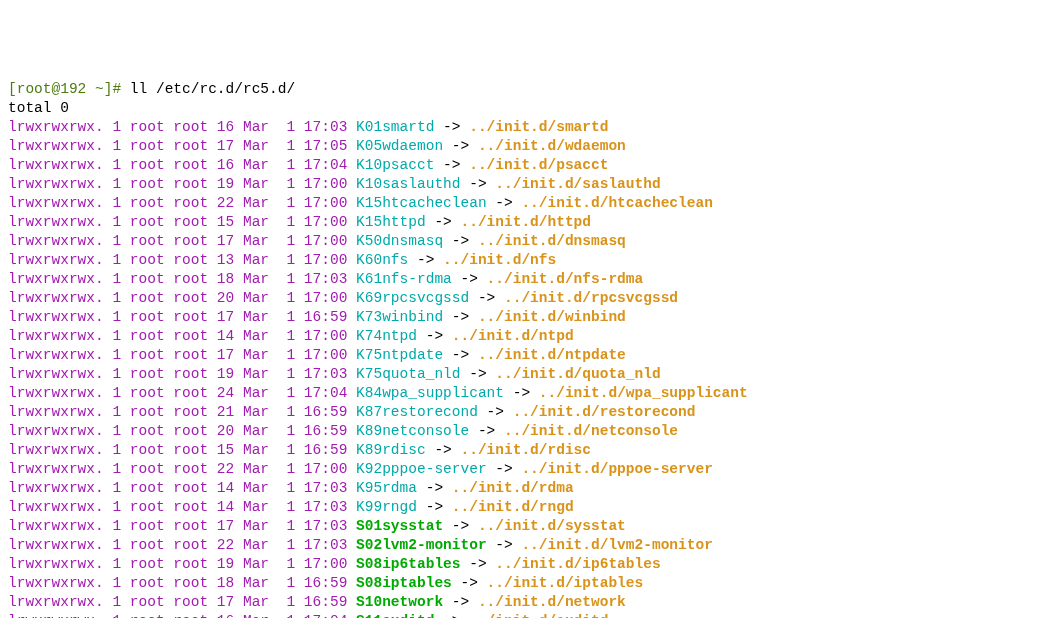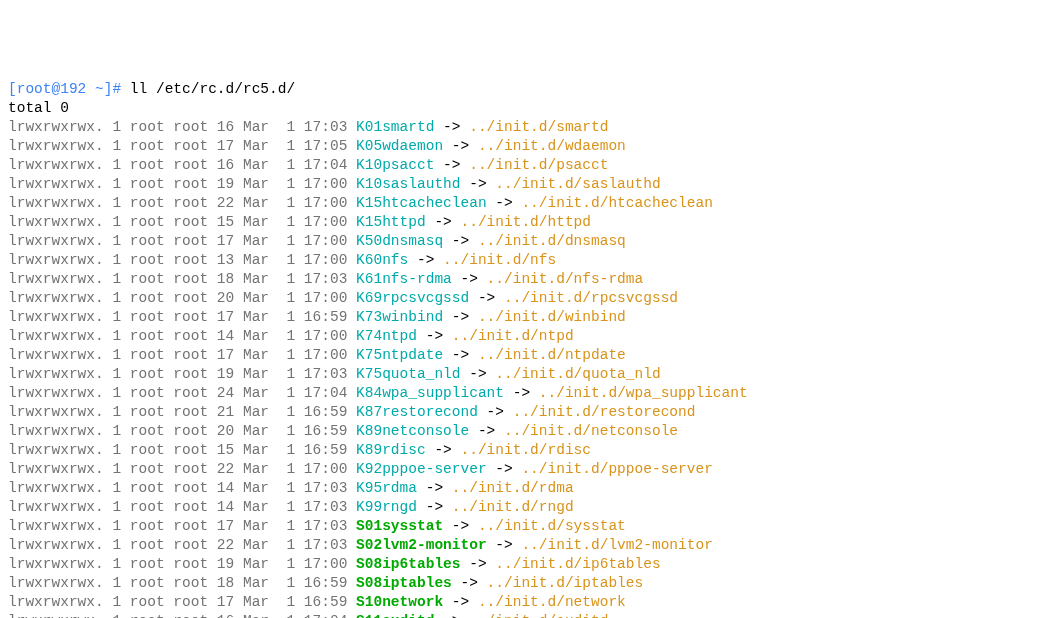--- a/index.html
+++ b/index.html
@@ -10,26 +10,26 @@
       font-size: 14.5px;
       line-height: 1.31;
       color: #000000;
       white-space: pre;
       overflow: hidden;
       position: relative;
     }
     .line {
       display: block;
     }
-    .prompt-user { color: #3b82f6; }
-    .perms { color: #737373; }
+    .prompt-user { color: #4d7c0f; }
+    .perms { color: #a21caf; }
     .filename-kill { color: #00aaaa; font-weight: normal; }
     .filename-start { color: #00aa00; font-weight: bold; text-align: center; }
     .arrow { color: #000; }
-    .target { color: #d9931a; font-weight: normal; }
+    .target { color: #d9931a; font-weight: bold; }
   </style>
 </head>
 <body>
 
 
 
 <div id="terminal"><span class="line"><span class="prompt-user">[root@192 ~]# </span><span>ll /etc/rc.d/rc5.d/</span></span><span class="line">total 0</span><span class="line"><span class="perms">lrwxrwxrwx. 1 root root 16 Mar  1 17:03 </span><span class="filename-kill">K01smartd</span><span class="arrow"> -&gt; </span><span class="target">../init.d/smartd</span></span><span class="line"><span class="perms">lrwxrwxrwx. 1 root root 17 Mar  1 17:05 </span><span class="filename-kill">K05wdaemon</span><span class="arrow"> -&gt; </span><span class="target">../init.d/wdaemon</span></span><span class="line"><span class="perms">lrwxrwxrwx. 1 root root 16 Mar  1 17:04 </span><span class="filename-kill">K10psacct</span><span class="arrow"> -&gt; </span><span class="target">../init.d/psacct</span></span><span class="line"><span class="perms">lrwxrwxrwx. 1 root root 19 Mar  1 17:00 </span><span class="filename-kill">K10saslauthd</span><span class="arrow"> -&gt; </span><span class="target">../init.d/saslauthd</span></span><span class="line"><span class="perms">lrwxrwxrwx. 1 root root 22 Mar  1 17:00 </span><span class="filename-kill">K15htcacheclean</span><span class="arrow"> -&gt; </span><span class="target">../init.d/htcacheclean</span></span><span class="line"><span class="perms">lrwxrwxrwx. 1 root root 15 Mar  1 17:00 </span><span class="filename-kill">K15httpd</span><span class="arrow"> -&gt; </span><span class="target">../init.d/httpd</span></span><span class="line"><span class="perms">lrwxrwxrwx. 1 root root 17 Mar  1 17:00 </span><span class="filename-kill">K50dnsmasq</span><span class="arrow"> -&gt; </span><span class="target">../init.d/dnsmasq</span></span><span class="line"><span class="perms">lrwxrwxrwx. 1 root root 13 Mar  1 17:00 </span><span class="filename-kill">K60nfs</span><span class="arrow"> -&gt; </span><span class="target">../init.d/nfs</span></span><span class="line"><span class="perms">lrwxrwxrwx. 1 root root 18 Mar  1 17:03 </span><span class="filename-kill">K61nfs-rdma</span><span class="arrow"> -&gt; </span><span class="target">../init.d/nfs-rdma</span></span><span class="line"><span class="perms">lrwxrwxrwx. 1 root root 20 Mar  1 17:00 </span><span class="filename-kill">K69rpcsvcgssd</span><span class="arrow"> -&gt; </span><span class="target">../init.d/rpcsvcgssd</span></span><span class="line"><span class="perms">lrwxrwxrwx. 1 root root 17 Mar  1 16:59 </span><span class="filename-kill">K73winbind</span><span class="arrow"> -&gt; </span><span class="target">../init.d/winbind</span></span><span class="line"><span class="perms">lrwxrwxrwx. 1 root root 14 Mar  1 17:00 </span><span class="filename-kill">K74ntpd</span><span class="arrow"> -&gt; </span><span class="target">../init.d/ntpd</span></span><span class="line"><span class="perms">lrwxrwxrwx. 1 root root 17 Mar  1 17:00 </span><span class="filename-kill">K75ntpdate</span><span class="arrow"> -&gt; </span><span class="target">../init.d/ntpdate</span></span><span class="line"><span class="perms">lrwxrwxrwx. 1 root root 19 Mar  1 17:03 </span><span class="filename-kill">K75quota_nld</span><span class="arrow"> -&gt; </span><span class="target">../init.d/quota_nld</span></span><span class="line"><span class="perms">lrwxrwxrwx. 1 root root 24 Mar  1 17:04 </span><span class="filename-kill">K84wpa_supplicant</span><span class="arrow"> -&gt; </span><span class="target">../init.d/wpa_supplicant</span></span><span class="line"><span class="perms">lrwxrwxrwx. 1 root root 21 Mar  1 16:59 </span><span class="filename-kill">K87restorecond</span><span class="arrow"> -&gt; </span><span class="target">../init.d/restorecond</span></span><span class="line"><span class="perms">lrwxrwxrwx. 1 root root 20 Mar  1 16:59 </span><span class="filename-kill">K89netconsole</span><span class="arrow"> -&gt; </span><span class="target">../init.d/netconsole</span></span><span class="line"><span class="perms">lrwxrwxrwx. 1 root root 15 Mar  1 16:59 </span><span class="filename-kill">K89rdisc</span><span class="arrow"> -&gt; </span><span class="target">../init.d/rdisc</span></span><span class="line"><span class="perms">lrwxrwxrwx. 1 root root 22 Mar  1 17:00 </span><span class="filename-kill">K92pppoe-server</span><span class="arrow"> -&gt; </span><span class="target">../init.d/pppoe-server</span></span><span class="line"><span class="perms">lrwxrwxrwx. 1 root root 14 Mar  1 17:03 </span><span class="filename-kill">K95rdma</span><span class="arrow"> -&gt; </span><span class="target">../init.d/rdma</span></span><span class="line"><span class="perms">lrwxrwxrwx. 1 root root 14 Mar  1 17:03 </span><span class="filename-kill">K99rngd</span><span class="arrow"> -&gt; </span><span class="target">../init.d/rngd</span></span><span class="line"><span class="perms">lrwxrwxrwx. 1 root root 17 Mar  1 17:03 </span><span class="filename-start">S01sysstat</span><span class="arrow"> -&gt; </span><span class="target">../init.d/sysstat</span></span><span class="line"><span class="perms">lrwxrwxrwx. 1 root root 22 Mar  1 17:03 </span><span class="filename-start">S02lvm2-monitor</span><span class="arrow"> -&gt; </span><span class="target">../init.d/lvm2-monitor</span></span><span class="line"><span class="perms">lrwxrwxrwx. 1 root root 19 Mar  1 17:00 </span><span class="filename-start">S08ip6tables</span><span class="arrow"> -&gt; </span><span class="target">../init.d/ip6tables</span></span><span class="line"><span class="perms">lrwxrwxrwx. 1 root root 18 Mar  1 16:59 </span><span class="filename-start">S08iptables</span><span class="arrow"> -&gt; </span><span class="target">../init.d/iptables</span></span><span class="line"><span class="perms">lrwxrwxrwx. 1 root root 17 Mar  1 16:59 </span><span class="filename-start">S10network</span><span class="arrow"> -&gt; </span><span class="target">../init.d/network</span></span><span class="line"><span class="perms">lrwxrwxrwx. 1 root root 16 Mar  1 17:04 </span><span class="filename-start">S11auditd</span><span class="arrow"> -&gt; </span><span class="target">../init.d/auditd</span></span></div>
 
 
 

